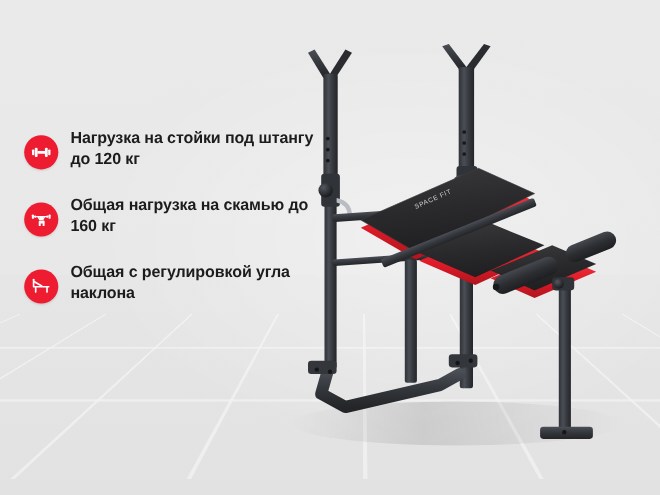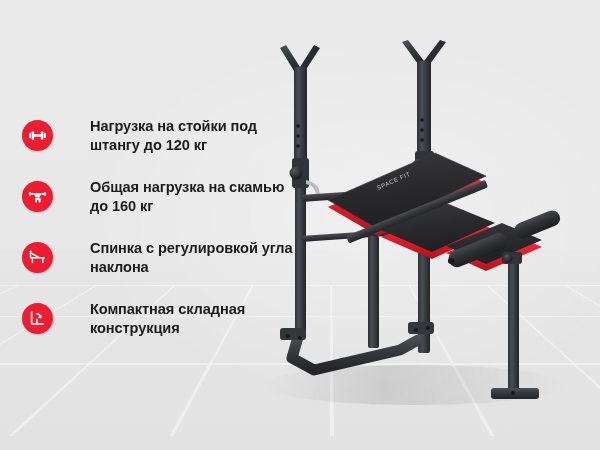--- a/index.html
+++ b/index.html
@@ -32,21 +32,21 @@
   }
   #vig {
     position:absolute; inset:0;
     background:radial-gradient(ellipse at 62% 48%, rgba(255,255,255,.35) 0%, rgba(255,255,255,0) 58%);
   }
 
   
   #features {
     position:absolute; left:22px; top:116px; width:278px;
   }
-  .feature { display:flex; align-items:center; margin-bottom:23px;gap:26px; }
+  .feature { display:flex; align-items:flex-end; margin-bottom:23px; }
   .badge {
     flex:0 0 auto; width:31px; height:31px; border-radius:50%;
     background:#ee1c31; margin-right:11px; margin-top:1px;
     display:flex; align-items:center; justify-content:center;
     box-shadow:0 1px 2px rgba(0,0,0,.13);
   }
   .badge svg { display:block; }
   .ftext {
     font-size:14.6px; font-weight:bold; line-height:1.27;
     color:#1c1c1c; letter-spacing:-.1px; padding-top:1px;
@@ -225,28 +225,17 @@
     <span class="badge">
       <svg width="19" height="19" viewBox="0 0 24 24" fill="none" stroke="#fff" stroke-width="1.9" stroke-linecap="round">
         <path d="M3.2 4.2 L3.2 11.6"></path>
         <path d="M3.6 6.2 L12.6 11.4"></path>
         <path d="M3.2 12.2 L20.6 12.2"></path>
         <path d="M5.6 12.6 L5.6 18.4"></path>
         <path d="M18.6 12.6 L18.6 18.4"></path>
         <circle cx="3.3" cy="4.2" r="1.1" fill="#fff" stroke="none"></circle>
       </svg>
     </span>
-    <span class="ftext">Спинка с регулировкой угла наклона</span>
+    <span class="ftext">Общая с регулировкой угла наклона</span>
   </div>
 
-  <div class="feature">
-    <span class="badge">
-      <svg width="19" height="19" viewBox="0 0 24 24" fill="none" stroke="#fff" stroke-width="2.1" stroke-linecap="round" stroke-linejoin="round">
-        <path d="M4.6 3.6 L4.6 19 L19.4 19"></path>
-        <path d="M11.4 6.2 a4.6 4.6 0 0 1 4.6 4.6"></path>
-        <path d="M16.4 8.0 L16.2 11.2 L13.2 10.4" fill="#fff" stroke="#fff" stroke-width="1.2"></path>
-        <path d="M11.2 13.2 L11.2 19"></path>
-      </svg>
-    </span>
-    <span class="ftext">Компактная складная конструкция</span>
-  </div>
 
 </div>
 
 </body></html>

